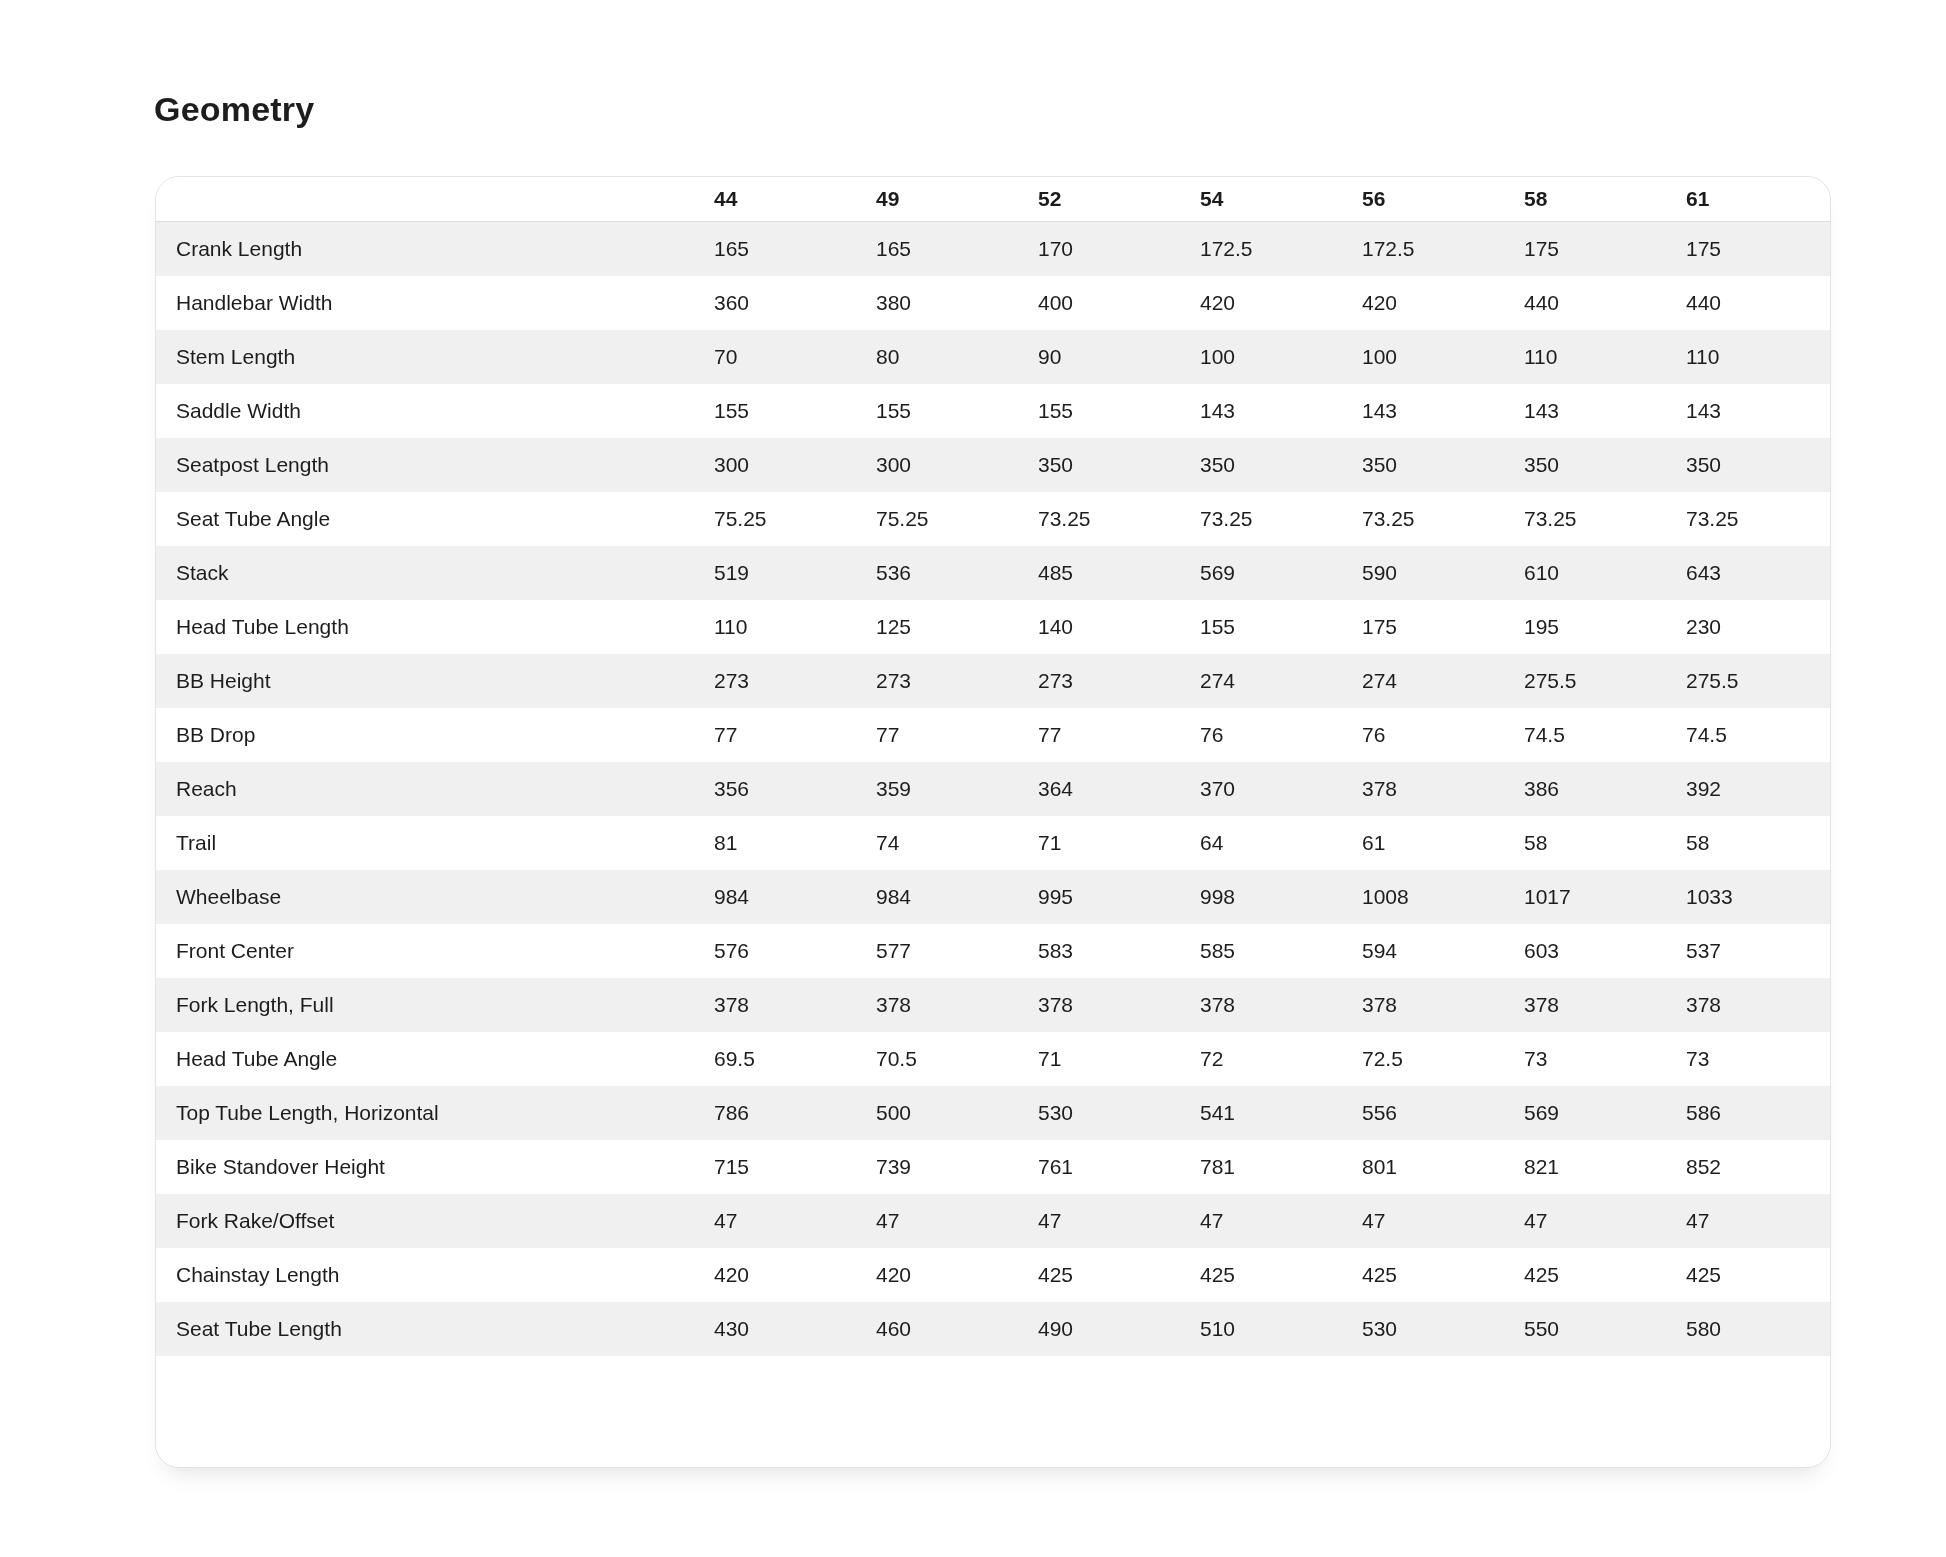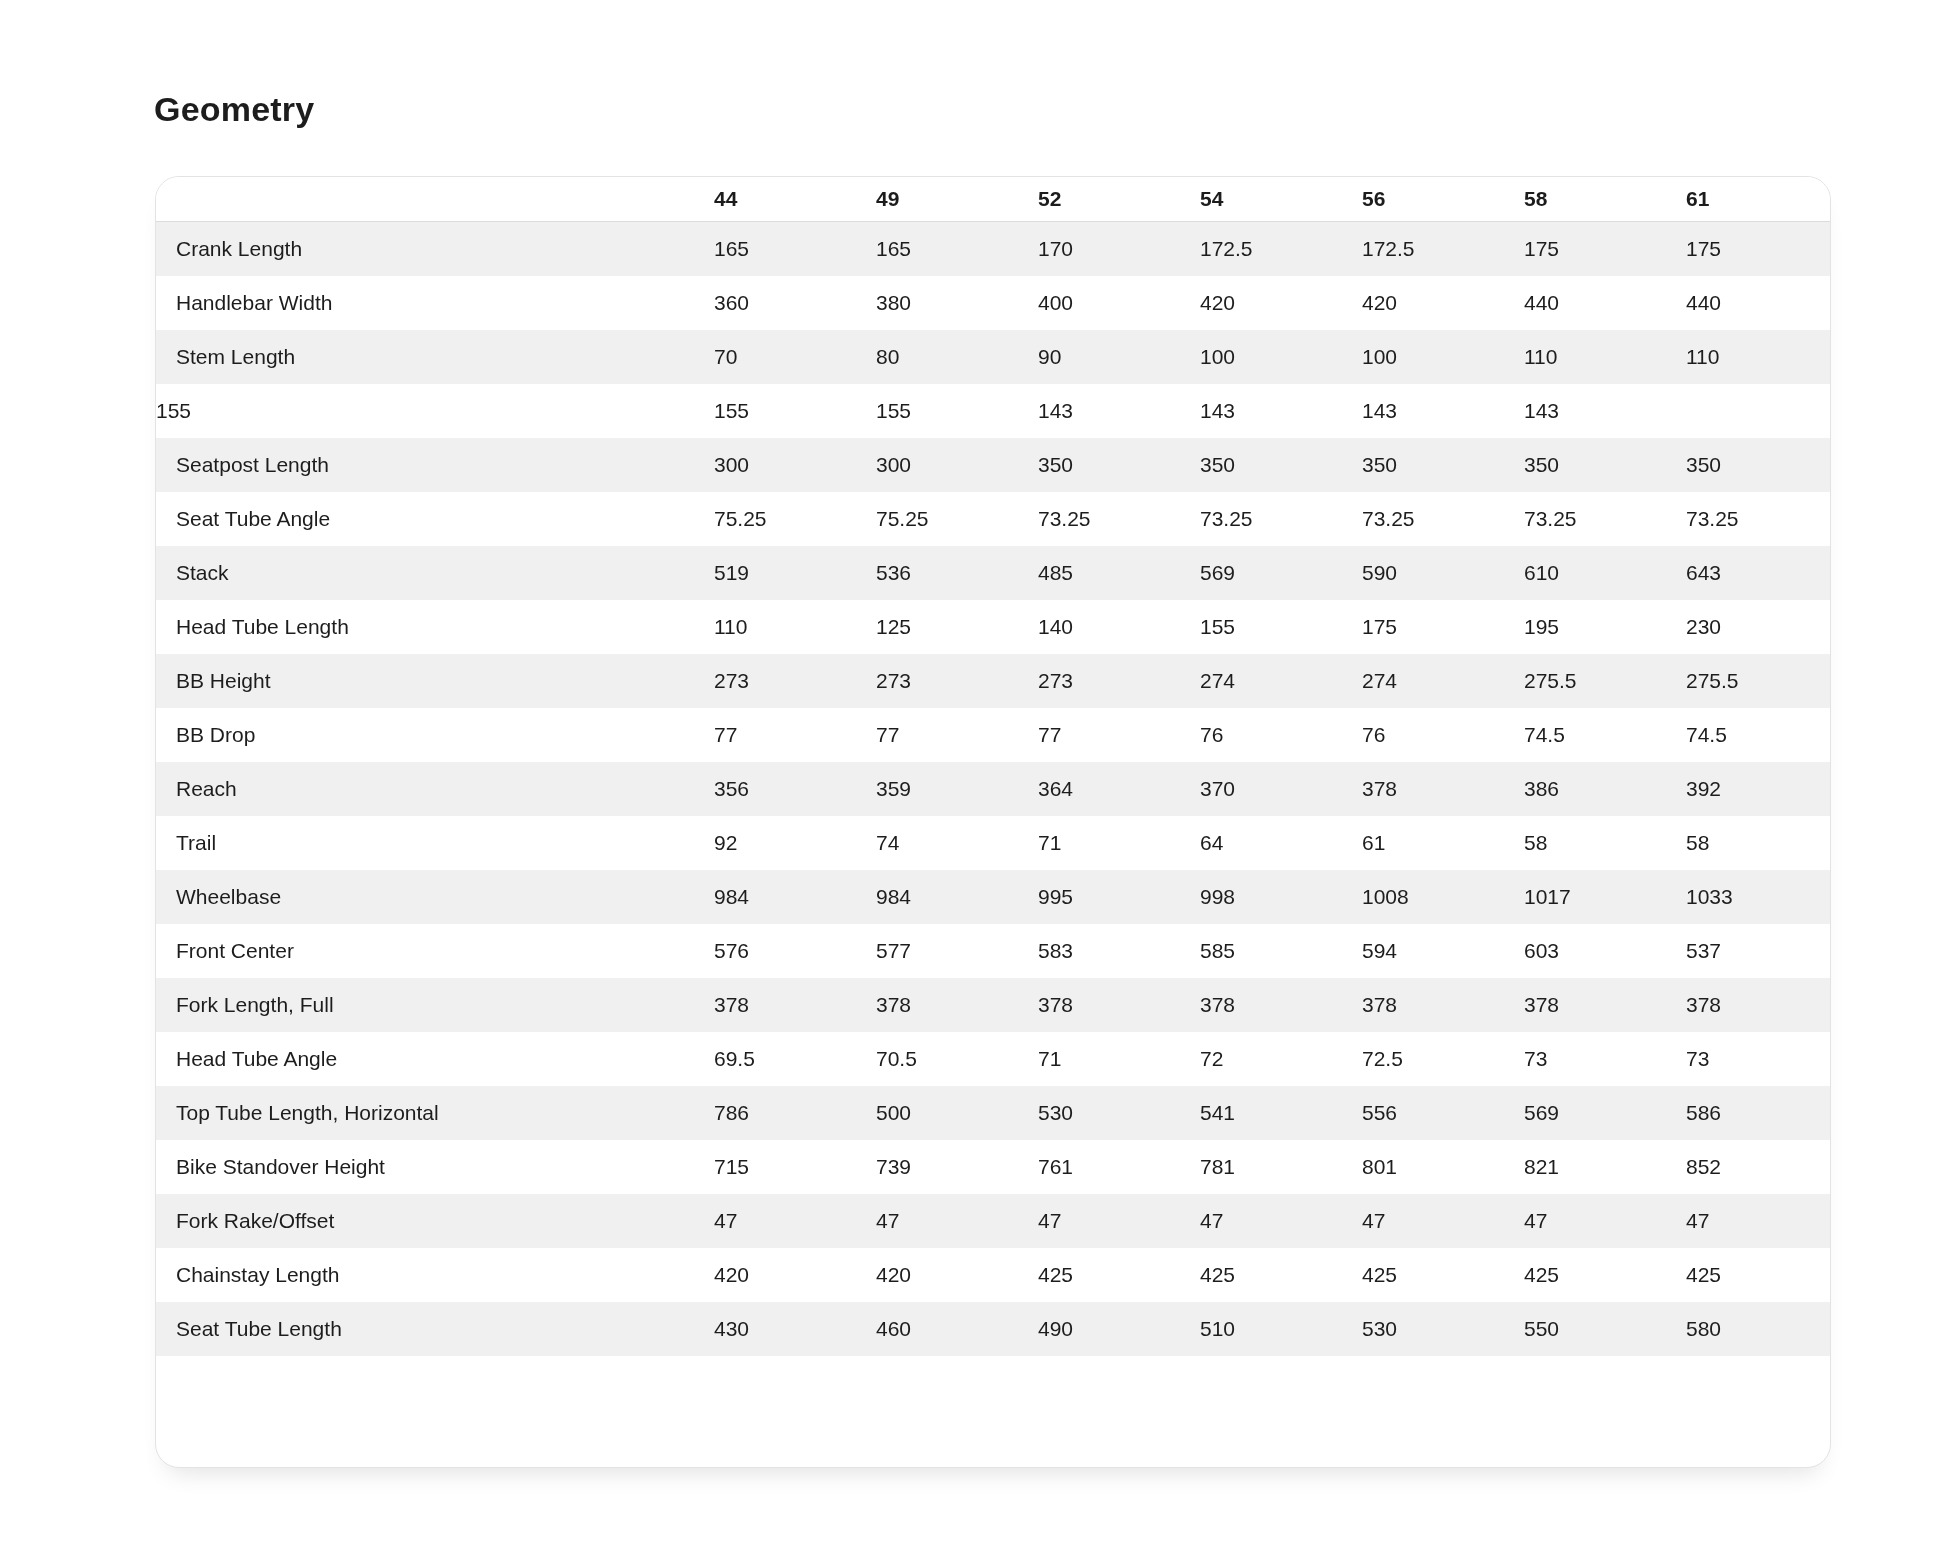--- a/index.html
+++ b/index.html
@@ -96,20 +96,21 @@
         <div class="cell label-cell">Stem Length</div>
         <div class="cell">70</div>
         <div class="cell">80</div>
         <div class="cell">90</div>
         <div class="cell">100</div>
         <div class="cell">100</div>
         <div class="cell">110</div>
         <div class="cell">110</div>
       </div>
       <div class="row">
+        <div class="cell label-cell">Saddle Width</div>
         <div class="cell">155</div>
         <div class="cell">155</div>
         <div class="cell">155</div>
         <div class="cell">143</div>
         <div class="cell">143</div>
         <div class="cell">143</div>
         <div class="cell">143</div>
       </div>
       <div class="row striped">
         <div class="cell label-cell">Seatpost Length</div>
@@ -176,21 +177,21 @@
         <div class="cell">356</div>
         <div class="cell">359</div>
         <div class="cell">364</div>
         <div class="cell">370</div>
         <div class="cell">378</div>
         <div class="cell">386</div>
         <div class="cell">392</div>
       </div>
       <div class="row">
         <div class="cell label-cell">Trail</div>
-        <div class="cell">92</div>
+        <div class="cell">81</div>
         <div class="cell">74</div>
         <div class="cell">71</div>
         <div class="cell">64</div>
         <div class="cell">61</div>
         <div class="cell">58</div>
         <div class="cell">58</div>
       </div>
       <div class="row striped">
         <div class="cell label-cell">Wheelbase</div>
         <div class="cell">984</div>

